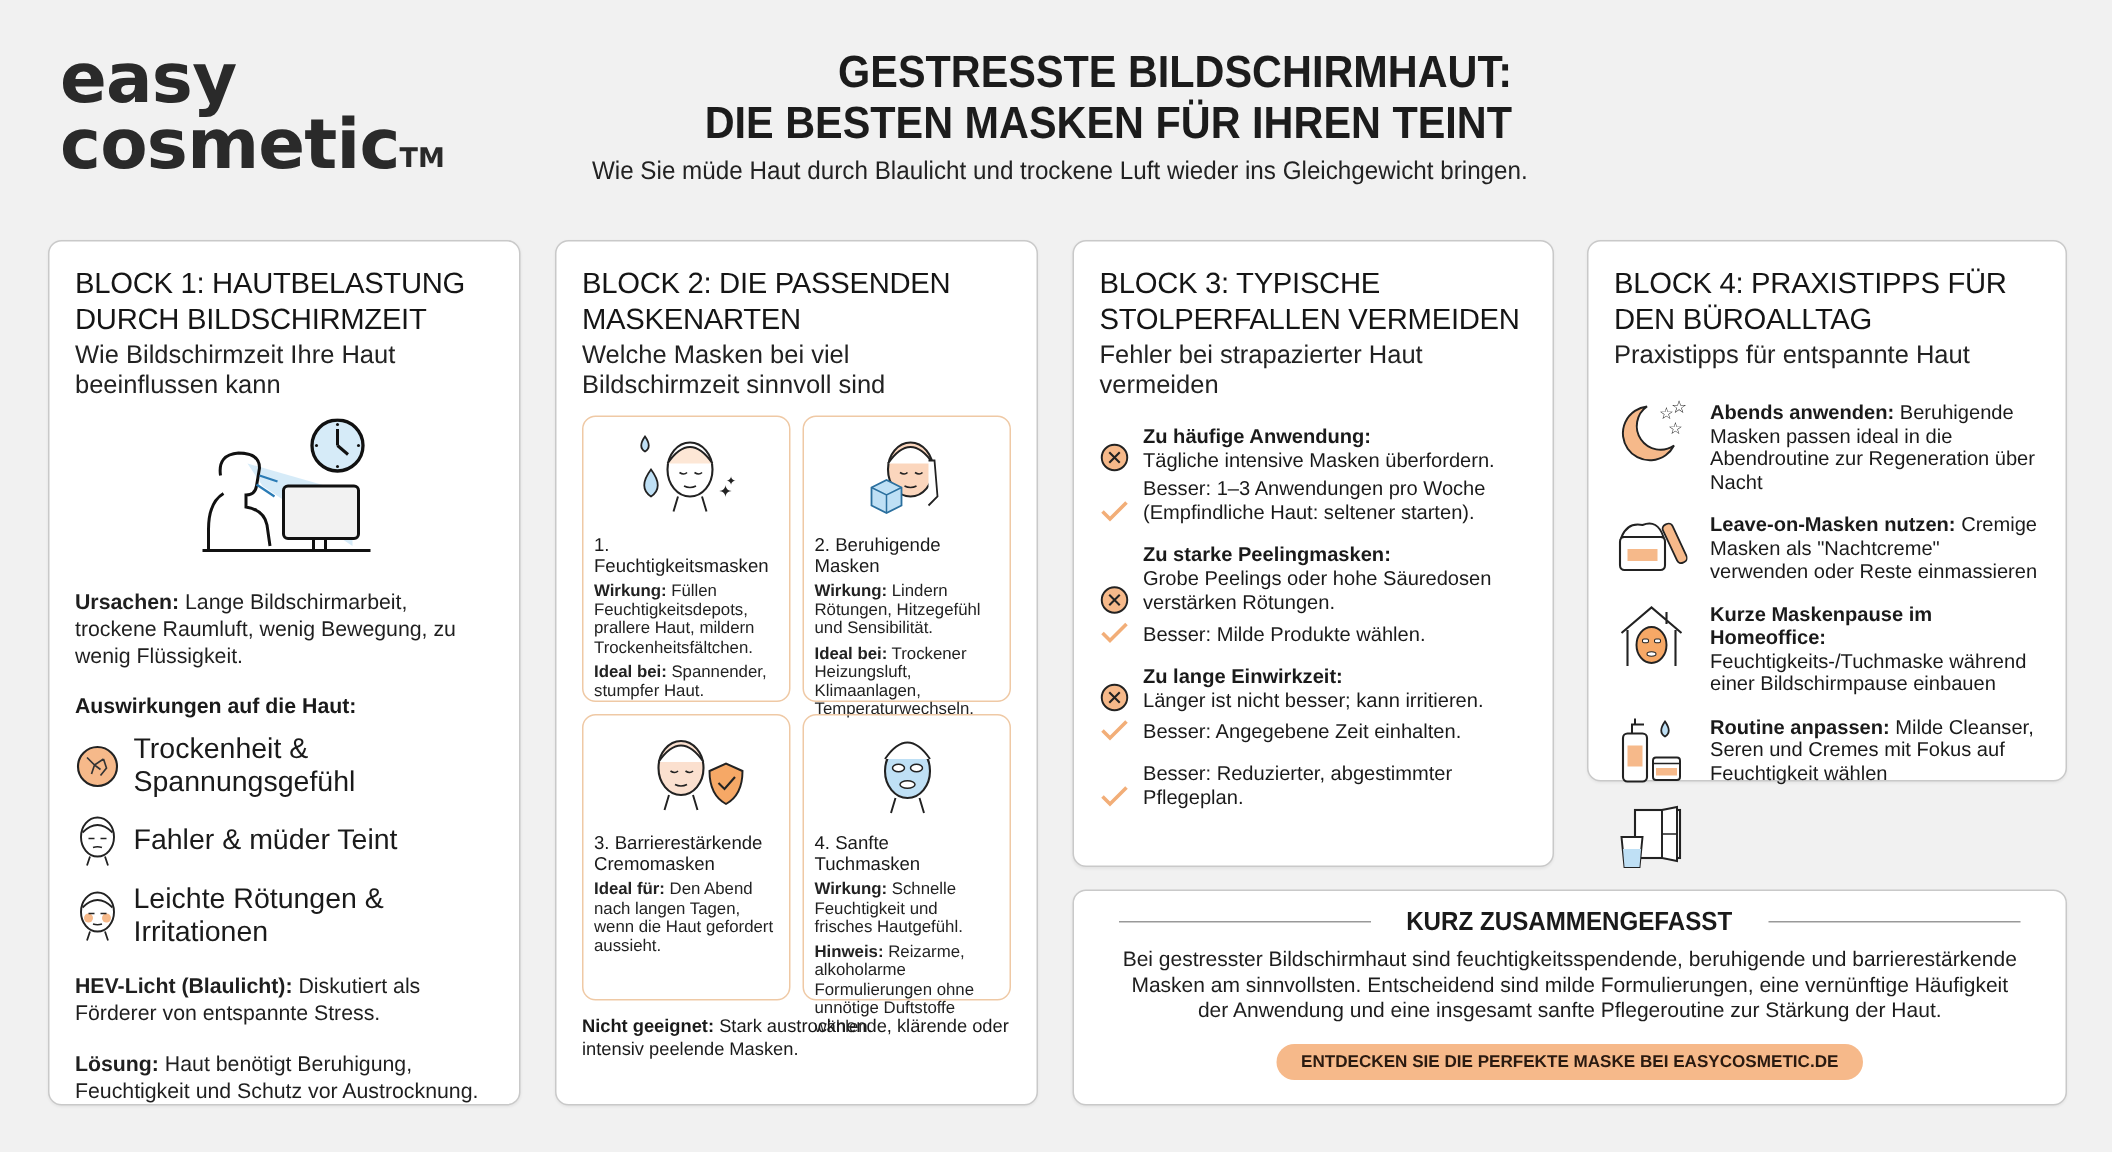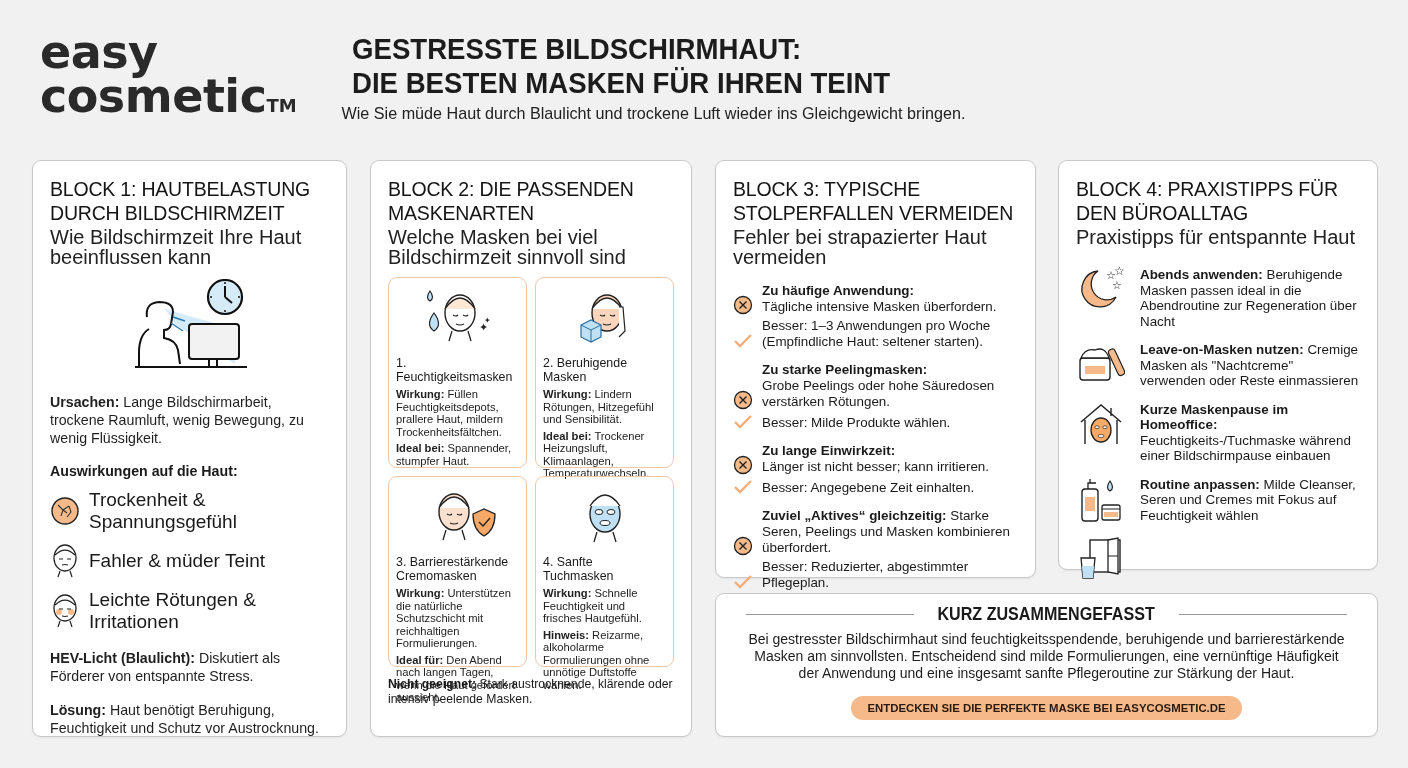--- a/index.html
+++ b/index.html
@@ -1,29 +1,29 @@
 <!DOCTYPE html>
 <html><head>
 <meta charset="utf-8">
 <style>
 *{box-sizing:border-box;margin:0;padding:0}
 html,body{width:1408px;height:768px;overflow:hidden}
 body{background:#f1f1f1;font-family:"Liberation Sans",sans-serif;color:#1a1a1a;position:relative}
 .logo{position:absolute;left:40px;top:30px;font-family:"DejaVu Sans",sans-serif;font-weight:700;font-size:46px;line-height:44px;color:#2a2a2a;letter-spacing:-0.5px}
 .logo .tm{font-size:18px;vertical-align:top;position:relative;top:10px;letter-spacing:0}
-.header{position:absolute;left:324px;top:32px;width:700px;text-align:left}
+.header{position:absolute;left:336px;top:32px;width:700px;text-align:right}
 .header h1{font-family:"Liberation Sans",sans-serif;font-weight:700;font-size:30px;line-height:34px;letter-spacing:0;transform:scaleX(0.92);color:#1c1c1c}
 .header p{font-size:17px;margin-top:4px;transform:scaleX(0.95);color:#222}
 .card{position:absolute;background:#fff;border:1.5px solid #c9c9c9;border-radius:9px;box-shadow:0 1px 2px rgba(0,0,0,0.06)}
 .card h2{font-weight:400;font-size:19.5px;line-height:24px;letter-spacing:-0.2px;color:#151515}
-.card .sub{font-size:20px;line-height:20px;margin-top:2px;color:#222}
+.card .sub{font-size:17px;line-height:20px;margin-top:2px;color:#222}
 .c1{left:32px;top:160px;width:315px;height:577px;padding:16px 17px}
 .c2{left:370px;top:160px;width:322px;height:577px;padding:16px 17px}
 .c3{left:715px;top:160px;width:321px;height:418px;padding:16px 17px}
-.c4{left:1058px;top:160px;width:320px;height:410px;padding:16px 17px}
+.c4{left:1058px;top:160px;width:320px;height:361px;padding:16px 17px}
 .c5{left:715px;top:593px;width:663px;height:144px;padding:8px 30px}
 .illus{display:flex;justify-content:center;margin:12px 0 8px}
 .para{font-size:14.2px;line-height:18px;margin-top:10px;color:#1f1f1f}
 .para b{font-weight:700}
 .effects-title{font-weight:700;font-size:14.2px;margin-top:16px}
 .effect{display:flex;align-items:center;margin-top:10px;font-size:19px}
 .effect svg{flex:none;margin-right:9px}
 .masks{display:grid;grid-template-columns:1fr 1fr;gap:8px;margin-top:10px}
 .mask{border:1.5px solid #efc9a5;border-radius:9px;padding:6px 7px 8px;height:191px}
 .mask .icon{display:flex;justify-content:center;height:68px;align-items:center}
@@ -161,21 +161,20 @@
         <svg width="80" height="62" viewBox="0 0 80 62">
             <ellipse cx="36" cy="26" rx="15" ry="18" fill="#fbe0cf" stroke="#222" stroke-width="1.4"></ellipse>
             <path d="M21,22 q15,-22 30,0" fill="#fff" stroke="#222" stroke-width="1.3"></path>
             <path d="M29,28 q3,2 5,0 M39,28 q3,2 5,0 M32,37 q4,2 8,0" fill="none" stroke="#222" stroke-width="1.1"></path>
             <path d="M28,44 l-3,10 M44,44 l3,10" stroke="#222" stroke-width="1.3"></path>
             <path d="M55,28 l11,-5 l11,5 q0,16 -11,22 q-11,-6 -11,-22z" fill="#f6a866" stroke="#222" stroke-width="1.3"></path>
             <path d="M61,36 l4,4 l7,-8" fill="none" stroke="#222" stroke-width="1.4"></path>
           </svg>
       </div>
       <h3>3. Barrierestärkende Cremomasken</h3>
-      <p><b>Wirkung:</b><span> Unterstützen die natürliche Schutzschicht mit reichhaltigen Formulierungen.</span></p>
       <p><b>Ideal für:</b><span> Den Abend nach langen Tagen, wenn die Haut gefordert aussieht.</span></p>
     </div>
     <div class="mask">
       <div class="icon">
         <svg width="80" height="62" viewBox="0 0 80 62">
             <ellipse cx="40" cy="28" rx="15" ry="18" fill="#bfe0f5" stroke="#222" stroke-width="1.4"></ellipse>
             <path d="M25,20 q15,-22 30,0" fill="#fff" stroke="#222" stroke-width="1.3"></path>
             <ellipse cx="34" cy="26" rx="4" ry="2.5" fill="#fff" stroke="#222"></ellipse>
             <ellipse cx="46" cy="26" rx="4" ry="2.5" fill="#fff" stroke="#222"></ellipse>
             <ellipse cx="40" cy="37" rx="5" ry="2.5" fill="#fff" stroke="#222"></ellipse>
@@ -233,27 +232,20 @@
           <div><b>Zu lange Einwirkzeit:</b><br><span>Länger ist nicht besser; kann irritieren.</span></div>
         </div>
       <div class="row ok">
           <svg class="ic" width="20" height="18" viewBox="0 0 20 18">
             <path d="M2,9 l5,5 l11,-11" fill="none" stroke="#f2ae78" stroke-width="2.4"></path>
           </svg>
           <span>Besser: Angegebene Zeit einhalten.</span>
         </div>
     </div>
     <div class="pit-item">
-      <div class="row">
-          <svg class="ic" width="20" height="20" viewBox="0 0 20 20">
-            <circle cx="10" cy="10" r="8.5" fill="#f6b98a" stroke="#222" stroke-width="1.3"></circle>
-            <path d="M6.5,6.5 l7,7 M13.5,6.5 l-7,7" stroke="#222" stroke-width="1.4"></path>
-          </svg>
-          <div><b>Zuviel „Aktives“ gleichzeitig:</b><span> Starke Seren, Peelings und Masken kombinieren überfordert.</span></div>
-        </div>
       <div class="row ok">
           <svg class="ic" width="20" height="18" viewBox="0 0 20 18">
             <path d="M2,9 l5,5 l11,-11" fill="none" stroke="#f2ae78" stroke-width="2.4"></path>
           </svg>
           <span>Besser: Reduzierter, abgestimmter Pflegeplan.</span>
         </div>
     </div>
   </div>
 </section>
 

